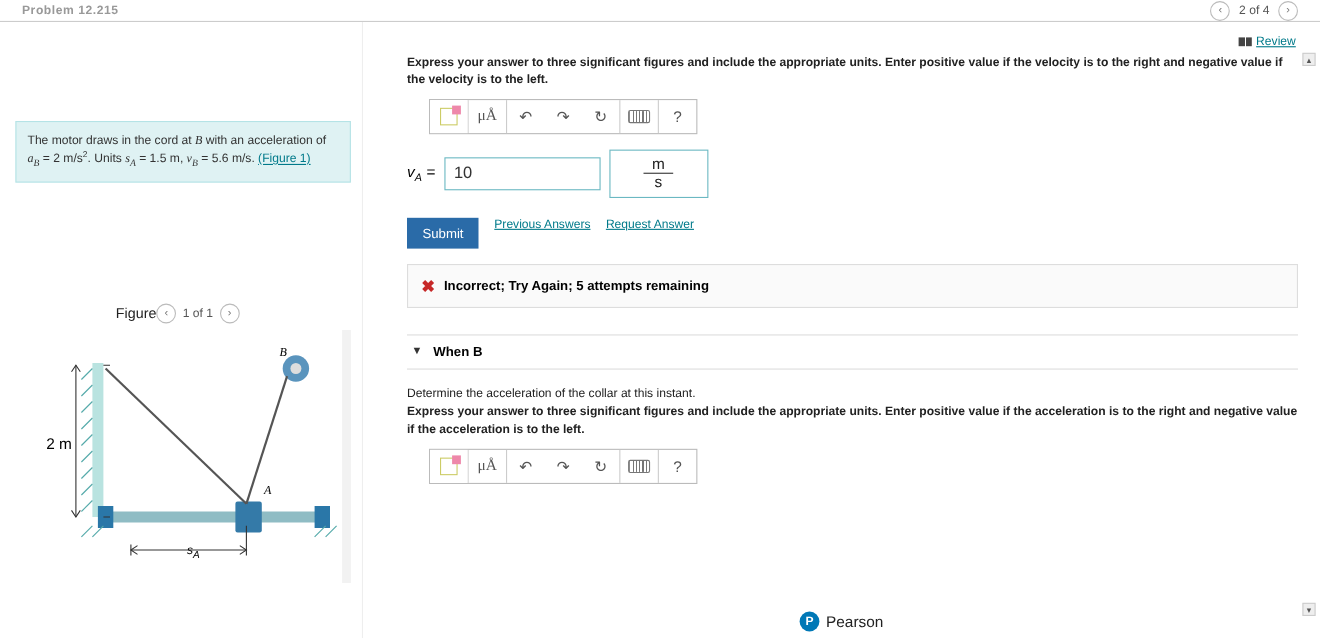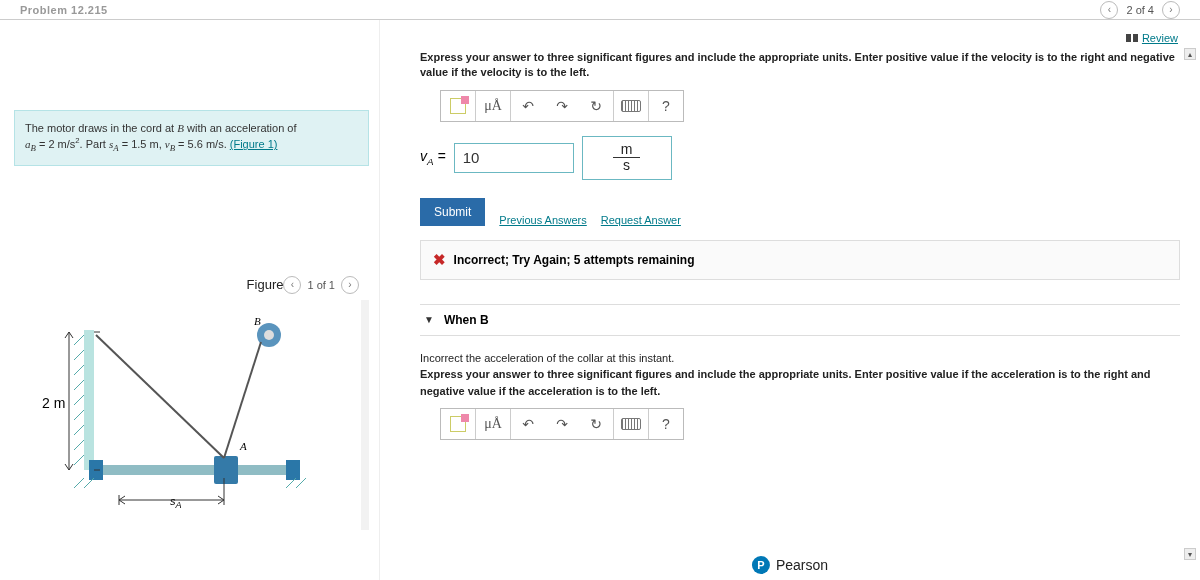--- a/index.html
+++ b/index.html
@@ -2,53 +2,53 @@
 <html><head>
 <meta charset="utf-8">
 <style>
 * { box-sizing: border-box; margin: 0; padding: 0; font-family: Arial, Helvetica, sans-serif; }
 body { width: 1200px; height: 580px; background: #fff; font-size: 12px; overflow: hidden; position: relative; }
 .top-bar { height: 20px; border-bottom: 1px solid #ccc; display: flex; align-items: center; padding: 0 20px; justify-content: space-between; color: #555; font-size: 11px; }
 .top-left { font-weight: bold; letter-spacing: .5px; color: #999; text-transform: none; }
 .top-right { display: flex; align-items: center; gap: 8px; }
 .circ-btn { width: 18px; height: 18px; border: 1px solid #bbb; border-radius: 50%; display: flex; align-items: center; justify-content: center; font-size: 10px; color: #777; cursor: pointer; }
 .main { display: flex; height: 560px; }
-.left-col { width: 380px; padding: 10px 10px 10px 14px; border-right: 1px solid #eee; }
+.left-col { width: 330px; padding: 10px 10px 10px 14px; border-right: 1px solid #eee; }
 .right-col { flex: 1; padding: 10px 20px 0 40px; position: relative; overflow: hidden; }
 .review-link { position: absolute; top: 12px; right: 22px; color: #007a8a; font-size: 11px; text-decoration: underline; cursor: pointer; display: flex; align-items: center; gap: 4px; }
 .review-link::before { content: ""; width: 12px; height: 8px; background: linear-gradient(to right,#444 45%,transparent 45%,transparent 55%,#444 55%); display: inline-block; }
 .prompt-box { background: #dff2f3; border: 1px solid #b5e3e6; padding: 10px; font-size: 11px; line-height: 1.4; color: #333; margin-top: 80px; }
 .prompt-box i { font-style: italic; font-family: 'Times New Roman', serif; }
 .prompt-box sub { font-size: .8em; }
 .prompt-box sup { font-size: .7em; }
 .fig-link { color: #007a8a; text-decoration: underline; cursor: pointer; }
-.figure-hdr { display: flex; justify-content: flex-end; align-items: center; margin-top: 110px; padding-right: 10px; }
+.figure-hdr { display: flex; justify-content: center; align-items: center; margin-top: 110px; padding-right: 10px; }
 .figure-hdr .title { font-size: 13px; color: #222; }
 .pager { display: flex; align-items: center; gap: 6px; font-size: 11px; color: #555; }
 .pager .circ-btn { width: 18px; height: 18px; }
 .figure-canvas { height: 230px; position: relative; margin-top: 6px; border-right: 8px solid #f2f2f2; }
 .instruct { font-size: 11px; color: #222; margin-top: 20px; line-height: 1.4; }
 .instruct b { font-weight: bold; }
 .toolbar { border: 1px solid #bbb; display: inline-flex; align-items: stretch; margin-top: 9px; height: 32px; }
 .tb-group { display: flex; border-right: 1px solid #ccc; }
 .tb-btn { width: 34px; display: flex; align-items: center; justify-content: center; font-size: 14px; color: #555; cursor: pointer; }
 .tb-btn.mu { font-family: 'Times New Roman', serif; }
 .tb-sup { background: #fff; position: relative; }
 .tb-sup::before { content: ""; width: 14px; height: 14px; border: 1px solid #cc6; background: #fff; display: block; }
 .tb-sup::after { content: ""; width: 8px; height: 8px; background: #e8a; position: absolute; top: 5px; right: 6px; }
 .tb-btn.keybd::before { content: ""; width: 18px; height: 10px; border: 1px solid #777; border-radius: 2px; display: block; background: repeating-linear-gradient(to right,#777 0 1px,transparent 1px 3px); }
 .answer-row { display: flex; align-items: center; gap: 8px; margin-top: 14px; font-family: 'Times New Roman', serif; }
 .ans-label { font-style: italic; font-size: 14px; }
 .ans-label sub { font-size: .7em; font-style: italic; }
-.ans-input { border: 1px solid #6bb8c2; height: 30px; width: 120px; padding: 0 8px; font-size: 15px; font-family: Arial; color: #333; outline: none; }
+.ans-input { border: 1px solid #6bb8c2; height: 30px; width: 142px; padding: 0 8px; font-size: 15px; font-family: Arial; color: #333; outline: none; }
 .ans-input::placeholder { color: #bbb; font-style: italic; font-family: 'Times New Roman', serif; font-size: 17px; }
 .unit-box { border: 1px solid #6bb8c2; height: 44px; width: 90px; display: flex; align-items: center; justify-content: center; font-size: 14px; color: #222; font-family: 'Times New Roman', serif; }
 .unit-frac { display: flex; flex-direction: column; align-items: center; font-family: 'Times New Roman', serif; font-size: 14px; line-height: 1.1; }
 .unit-frac .num { border-bottom: 1px solid #333; padding: 0 8px; }
-.submit-row { display: flex; align-items: flex-end; gap: 14px; margin-top: 18px; }
+.submit-row { display: flex; align-items: flex-start; gap: 14px; margin-top: 18px; }
 .submit-btn { background: #2a6ba8; color: #fff; border: none; padding: 7px 14px; font-size: 12px; cursor: pointer; }
 .link-sm { color: #007a8a; text-decoration: underline; font-size: 11px; cursor: pointer; }
 .feedback { border: 1px solid #ddd; background: #fafafa; padding: 10px 12px; margin-top: 14px; display: flex; align-items: center; gap: 8px; font-size: 12px; }
 .feedback .x { color: #c62828; font-weight: bold; font-size: 15px; }
 .part-hdr { border-top: 1px solid #ddd; border-bottom: 1px solid #ddd; padding: 8px 0 8px 4px; margin-top: 24px; display: flex; align-items: center; gap: 10px; font-weight: bold; font-size: 12px; }
 .part-hdr .caret { font-size: 10px; color: #333; }
 .partb-prompt { font-size: 11px; color: #222; margin-top: 14px; line-height: 1.5; }
 .footer { position: absolute; bottom: 6px; left: 50%; transform: translateX(-50%); display: flex; align-items: center; gap: 6px; font-size: 14px; color: #222; }
 .footer .pcirc { width: 18px; height: 18px; border-radius: 50%; background: #0078b6; color: #fff; display: flex; align-items: center; justify-content: center; font-size: 11px; font-weight: bold; }
 .scroll-ctrl { position: absolute; right: 4px; width: 12px; height: 12px; background: #eee; border: 1px solid #ccc; display: flex; align-items: center; justify-content: center; font-size: 8px; color: #555; cursor: pointer; }
@@ -62,21 +62,21 @@
     <span class="circ-btn">‹</span>
     <span>2 of 4</span>
     <span class="circ-btn">›</span>
   </div>
 </div>
 
 <div class="main">
   <div class="left-col">
     <div class="prompt-box">
       <span>The motor draws in the cord at </span><i>B</i><span> with an acceleration of</span><br>
-      <i>a</i><sub><i>B</i></sub><span> = 2 m/s</span><sup>2</sup><span>. Part </span><i>s</i><sub><i>A</i></sub><span> = 1.5 m, </span><i>v</i><sub><i>B</i></sub><span> = 5.6  m/s</span>.
+      <i>a</i><sub><i>B</i></sub><span> = 2 m/s</span><sup>2</sup><span>. Units </span><i>s</i><sub><i>A</i></sub><span> = 1.5 m, </span><i>v</i><sub><i>B</i></sub><span> = 5.6  m/s</span>.
       <span class="fig-link">(Figure 1)</span>
     </div>
 
     <div class="figure-hdr">
       <span class="title">Figure</span>
       <div class="pager">
         <span class="circ-btn">‹</span>
         <span>1 of 1</span>
         <span class="circ-btn">›</span>
       </div>
@@ -174,21 +174,21 @@
       <span class="x">✖</span>
       <b>Incorrect; Try Again; 5 attempts remaining</b>
     </div>
 
     <div class="part-hdr">
       <span class="caret">▼</span>
       <span>When B</span>
     </div>
 
     <div class="partb-prompt">
-      <span>Incorrect the acceleration of the collar at this instant.</span><br>
+      <span>Determine the acceleration of the collar at this instant.</span><br>
       <b>Express your answer to three significant figures and include the appropriate units. Enter positive value if the acceleration is to the right and negative value if the acceleration is to the left.</b>
     </div>
 
     <div class="toolbar" style="margin-left:20px">
       <div class="tb-group">
           <span class="tb-btn tb-sup"></span>
         </div>
       <div class="tb-group">
           <span class="tb-btn mu">μÅ</span>
         </div>

